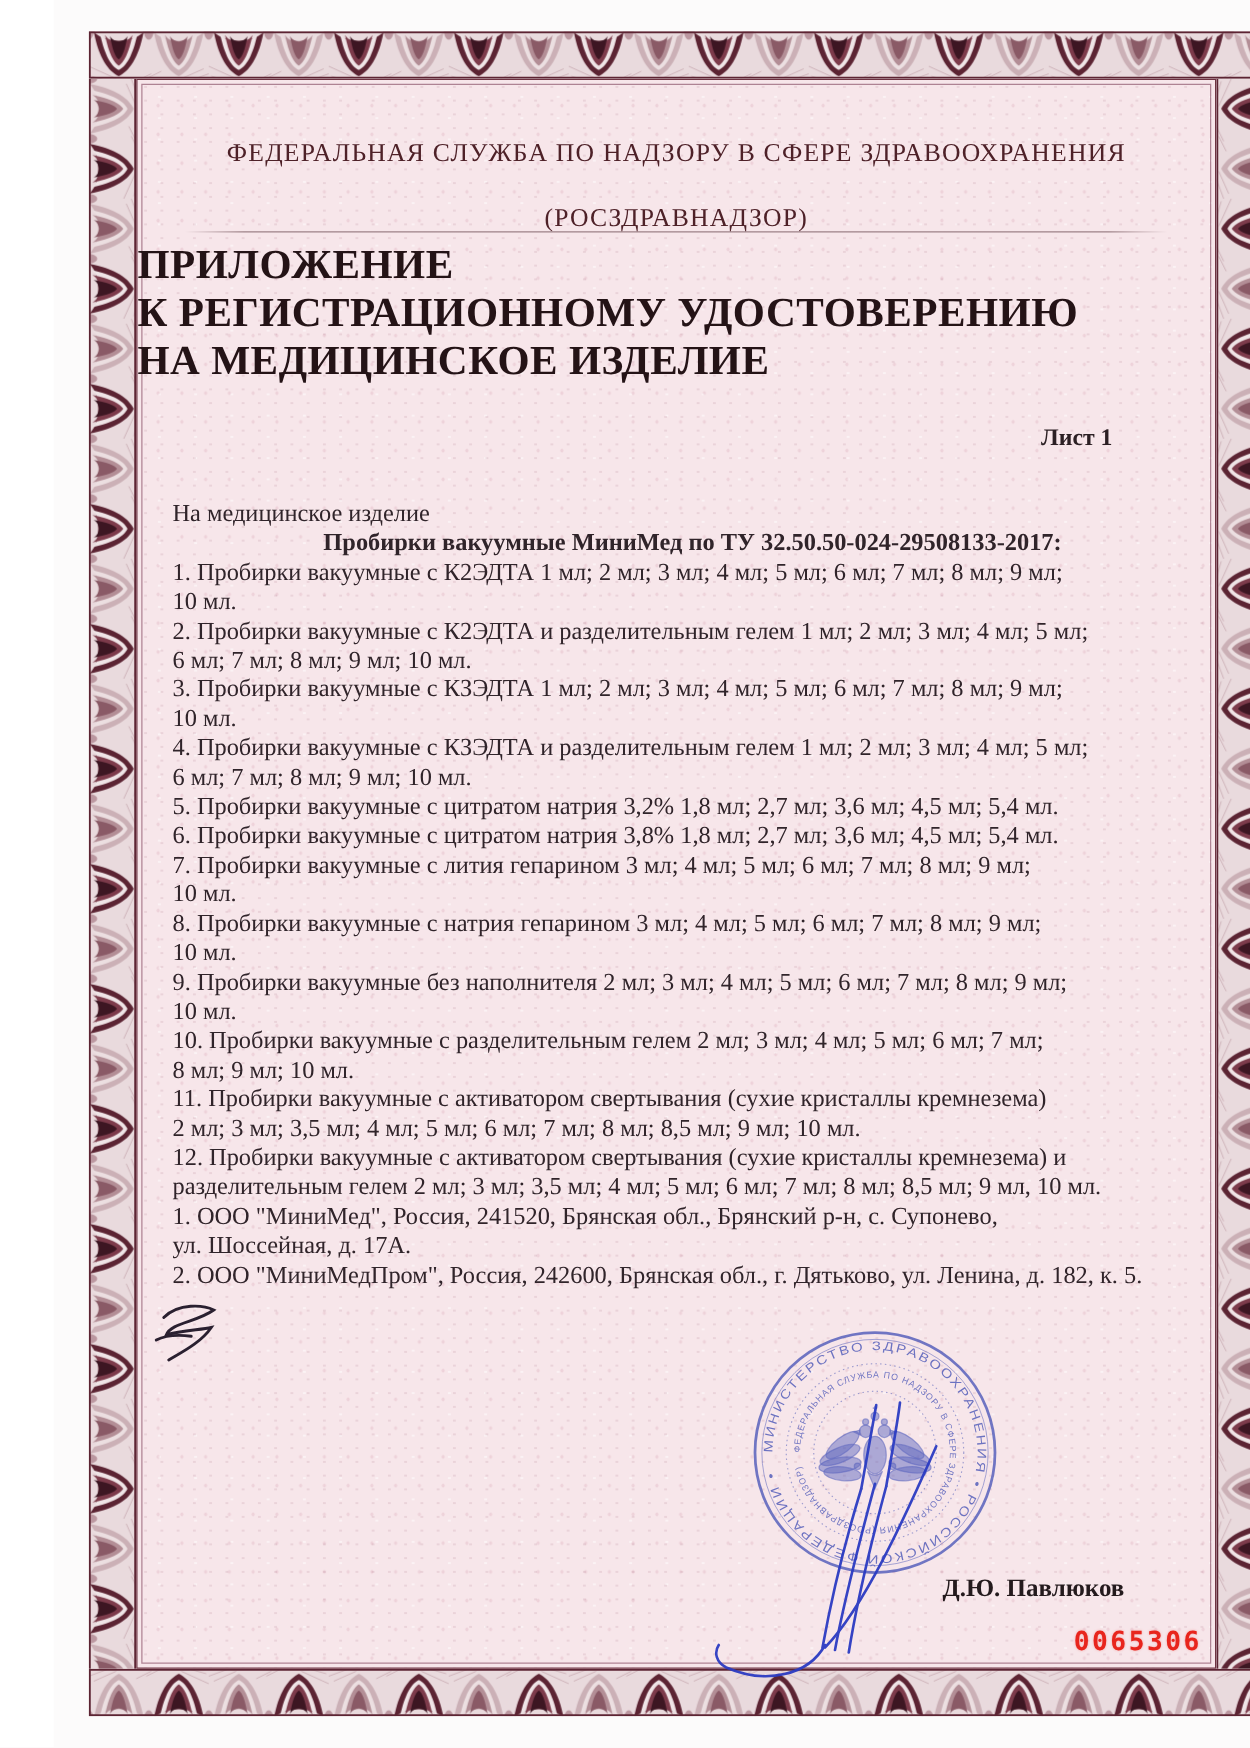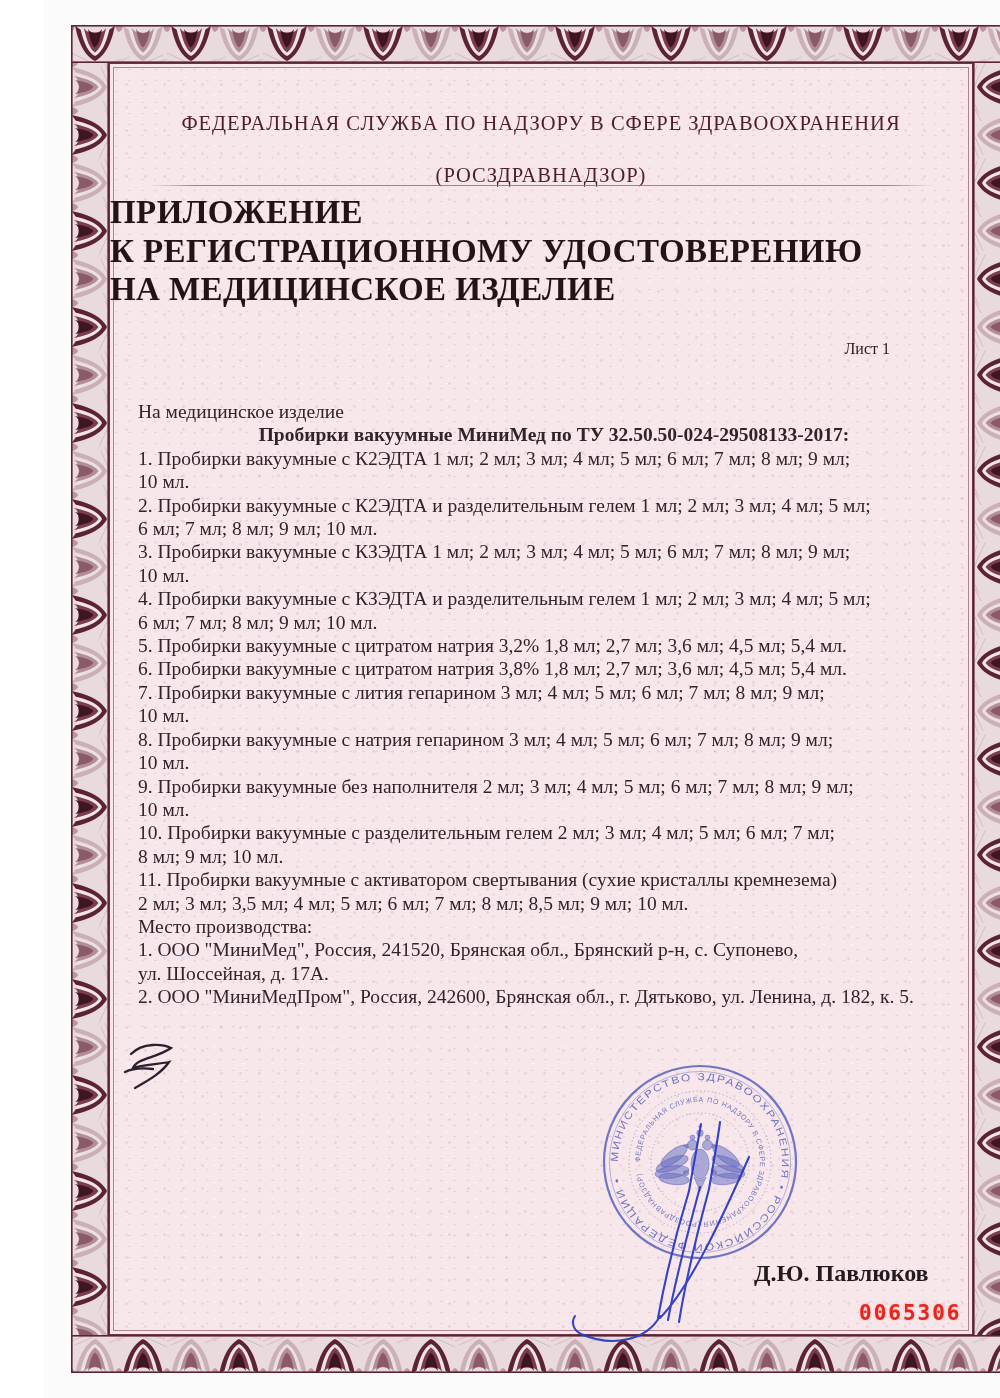--- a/index.html
+++ b/index.html
@@ -25,27 +25,27 @@
   .paper::before{content:"";position:absolute;inset:3px;border:1px solid rgba(150,98,118,.75);pointer-events:none;}
   .agency{position:absolute;left:0;right:0;top:46px;text-align:center;color:#4e2128;
           font-size:20.5px;line-height:26px;letter-spacing:1px;white-space:pre-line;}
   .divider{position:absolute;left:38px;top:121px;width:786px;height:1px;
            background:linear-gradient(90deg,rgba(141,112,118,0),rgba(141,112,118,.85) 6%,rgba(141,112,118,.85) 94%,rgba(141,112,118,0));}
   .doc-title{position:absolute;left:0;right:0;top:129px;text-align:left;color:#241316;
              font-size:33px;line-height:38.5px;font-weight:bold;white-space:pre-line;letter-spacing:.4px;}
   .date-row{position:absolute;left:158px;top:247px;font-size:21.5px;font-weight:bold;color:#241a1d;white-space:pre;}
   .num-label{display:inline-block;margin-left:30px;font-weight:normal;font-size:20px;}
   .num-value{display:inline-block;margin-left:14px;}
-  .sheet{position:absolute;right:82px;top:276px;font-size:16px;color:#2c2024;}
+  .sheet{position:absolute;right:82px;top:276px;font-size:19px;color:#2c2024;font-weight:bold;}
   .body-text{position:absolute;left:28px;top:336px;width:832px;font-size:19.5px;line-height:23.4px;color:#30242a;}
   .body-text p{margin:0;white-space:pre-line;}
   .body-text .bold{font-weight:bold;text-align:center;}
   .sig-title{position:absolute;left:28px;top:1167px;font-size:19.5px;line-height:27px;font-weight:bold;
              color:#241a1d;white-space:pre-line;}
-  .signatory{position:absolute;left:644px;top:1196px;font-size:24px;font-weight:bold;color:#241a1d;}
+  .signatory{position:absolute;left:644px;top:1196px;font-size:20px;font-weight:bold;color:#241a1d;}
   .serial{position:absolute;left:749px;top:1237px;font-family:"DejaVu Sans Mono","Liberation Mono",monospace;
           font-size:21px;font-weight:bold;letter-spacing:2px;color:#e8251d;text-shadow:0 0 2px rgba(232,37,29,.35);text-align:right;}
   .stamp-svg{position:absolute;left:552px;top:1057px;z-index:5;opacity:.88;}
   .signature-svg{position:absolute;left:520px;top:1090px;z-index:6;}
   .zmark-svg{position:absolute;left:80px;top:1038px;z-index:4;}
   .stamp-ring-text{font-family:"Liberation Sans","DejaVu Sans",sans-serif;fill:#4d58b8;}
 </style>
 </head>
 <body>
 
@@ -143,22 +143,23 @@
           <p>7. Пробирки вакуумные с лития гепарином 3 мл; 4 мл; 5 мл; 6 мл; 7 мл; 8 мл; 9 мл;
 10 мл.</p>
           <p>8. Пробирки вакуумные с натрия гепарином 3 мл; 4 мл; 5 мл; 6 мл; 7 мл; 8 мл; 9 мл;
 10 мл.</p>
           <p>9. Пробирки вакуумные без наполнителя 2 мл; 3 мл; 4 мл; 5 мл; 6 мл; 7 мл; 8 мл; 9 мл;
 10 мл.</p>
           <p>10. Пробирки вакуумные с разделительным гелем 2 мл; 3 мл; 4 мл; 5 мл; 6 мл; 7 мл;
 8 мл; 9 мл; 10 мл.</p>
           <p>11. Пробирки вакуумные с активатором свертывания (сухие кристаллы кремнезема)
 2 мл; 3 мл; 3,5 мл; 4 мл; 5 мл; 6 мл; 7 мл; 8 мл; 8,5 мл; 9 мл; 10 мл.</p>
+          <p>12. Пробирки вакуумные с активатором свертывания (сухие кристаллы кремнезема) и
+разделительным гелем 2 мл; 3 мл; 3,5 мл; 4 мл; 5 мл; 6 мл; 7 мл; 8 мл; 8,5 мл; 9 мл, 10 мл.</p>
         </div>
-      <p>Место производства:</p>
       <div>
 
       <p>1. ООО "МиниМед", Россия, 241520, Брянская обл., Брянский р-н, с. Супонево,
 ул. Шоссейная, д. 17А.</p>
           <p>2. ООО "МиниМедПром", Россия, 242600, Брянская обл., г. Дятьково, ул. Ленина, д. 182, к. 5.</p>
         </div>
     </div>
 
     <div class="signatory">Д.Ю. Павлюков</div>
     <div class="serial">0065306</div>

